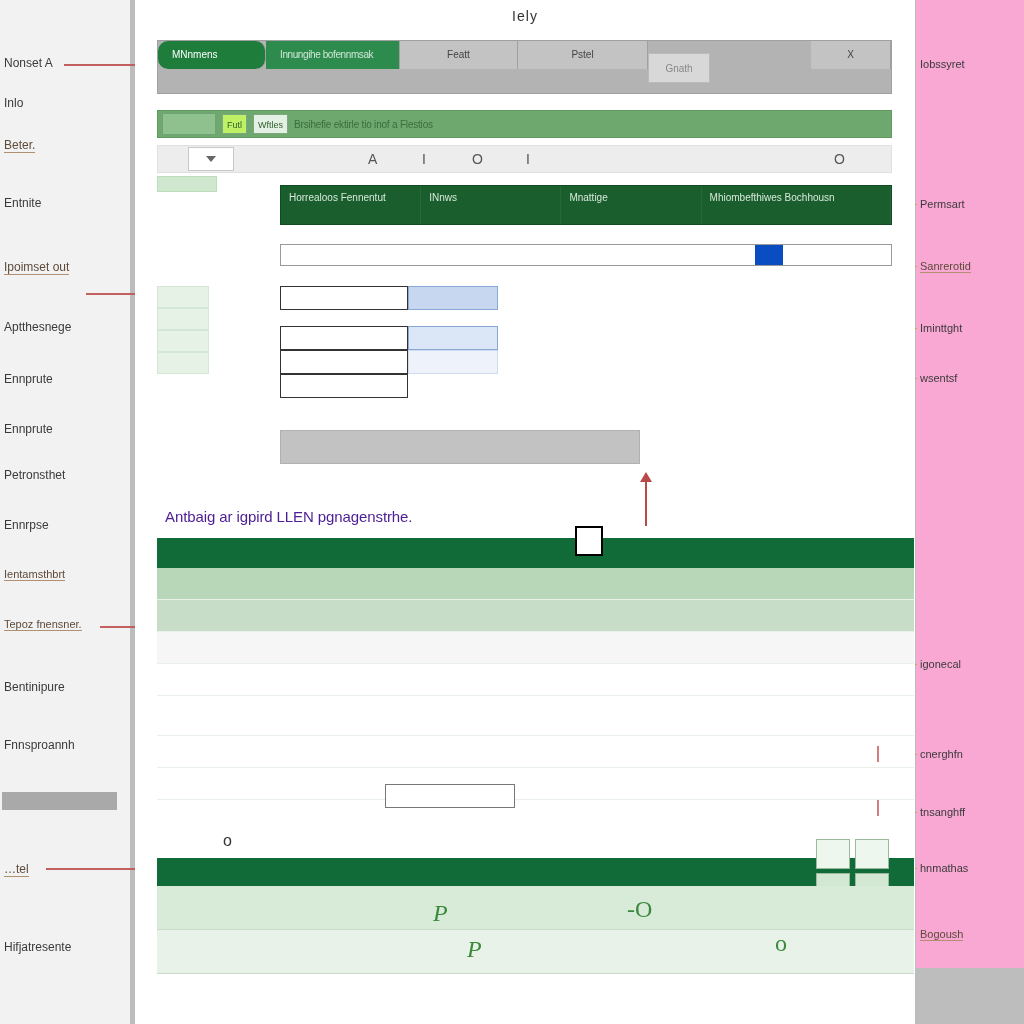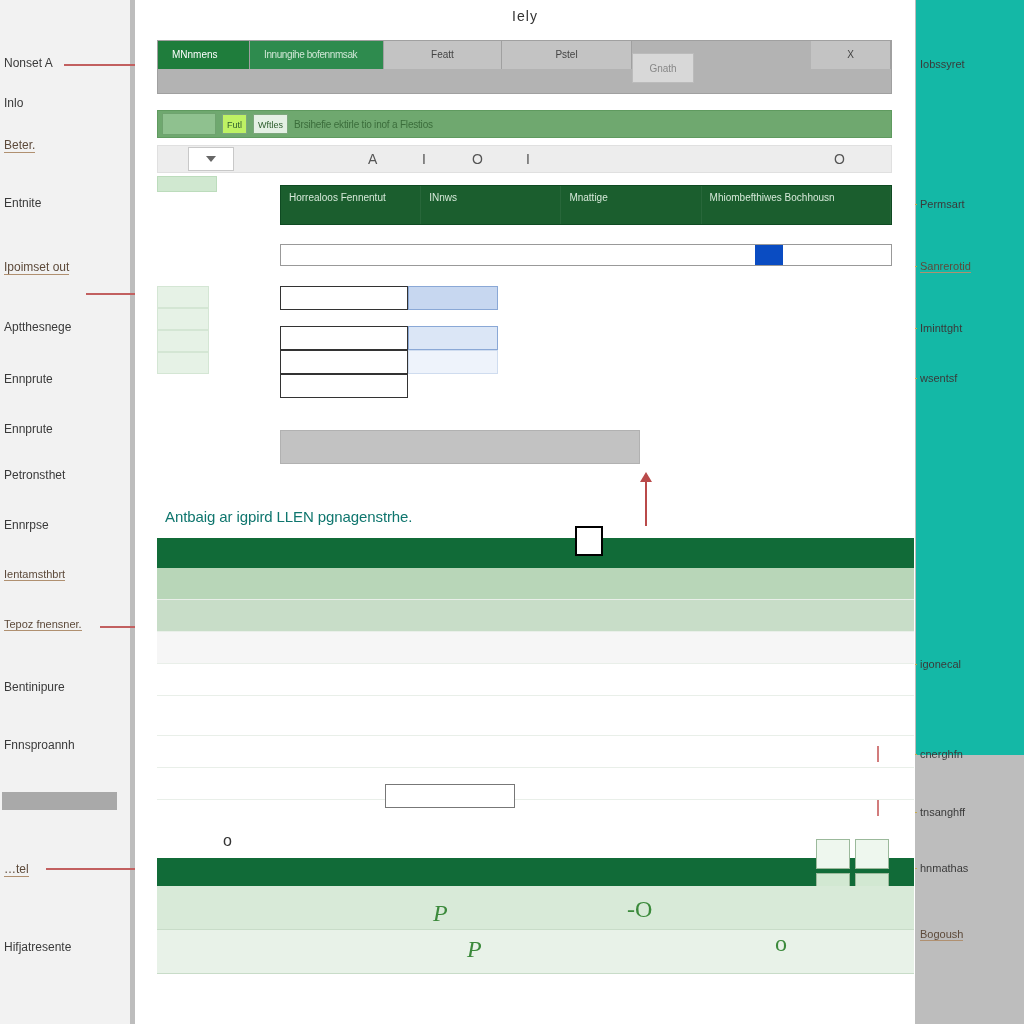--- a/index.html
+++ b/index.html
@@ -33,22 +33,22 @@
     position: absolute;
     left: 2px;
     background: #a9a9a9;
     width: 115px; height: 18px;
   }
 
   
   .right-col {
     position: absolute;
     right: 0; top: 0;
-    width: 108px; height: 755px;
-    background: #14b8a6;
+    width: 108px; height: 968px;
+    background: #f9a8d4;
   }
   .right-label {
     position: absolute;
     left: 4px;
     font-size: 11px;
     color: #3a3a3a;
     white-space: nowrap;
   }
   .right-label.link { color: #5d4a3a; border-bottom: 1px solid #b09070; }
 
@@ -83,21 +83,22 @@
     height: 28px;
     line-height: 28px;
     padding: 0 14px;
     font-size: 10px;
     color: #444;
     border-right: 1px solid #a0a0a0;
   }
   .ribbon .tab.active1 {
     background: #1f7d3c;
     color: #fff;
-    width: 92px;
+    width: 108px;
+    border-radius: 10px;
   }
   .ribbon .tab.active2 {
     background: #2e8b4e;
     color: #cfe7d6;
     width: 134px;
     letter-spacing: -0.4px;
   }
   .ribbon .tab.plain {
     background: #c3c3c3;
     width: 118px;
@@ -251,21 +252,21 @@
     position: absolute;
     left: 145px; top: 430px;
     width: 360px; height: 34px;
     background: #c2c2c2;
     border: 1px solid #b1b1b1;
   }
   .caption2 {
     position: absolute;
     left: 30px; top: 508px;
     font-size: 15px;
-    color: #0f766e;
+    color: #4c1d95;
     letter-spacing: -0.1px;
   }
 
   
   .bighead {
     position: absolute;
     left: 22px; top: 538px;
     width: 757px; height: 30px;
     background: #116b38;
   }

